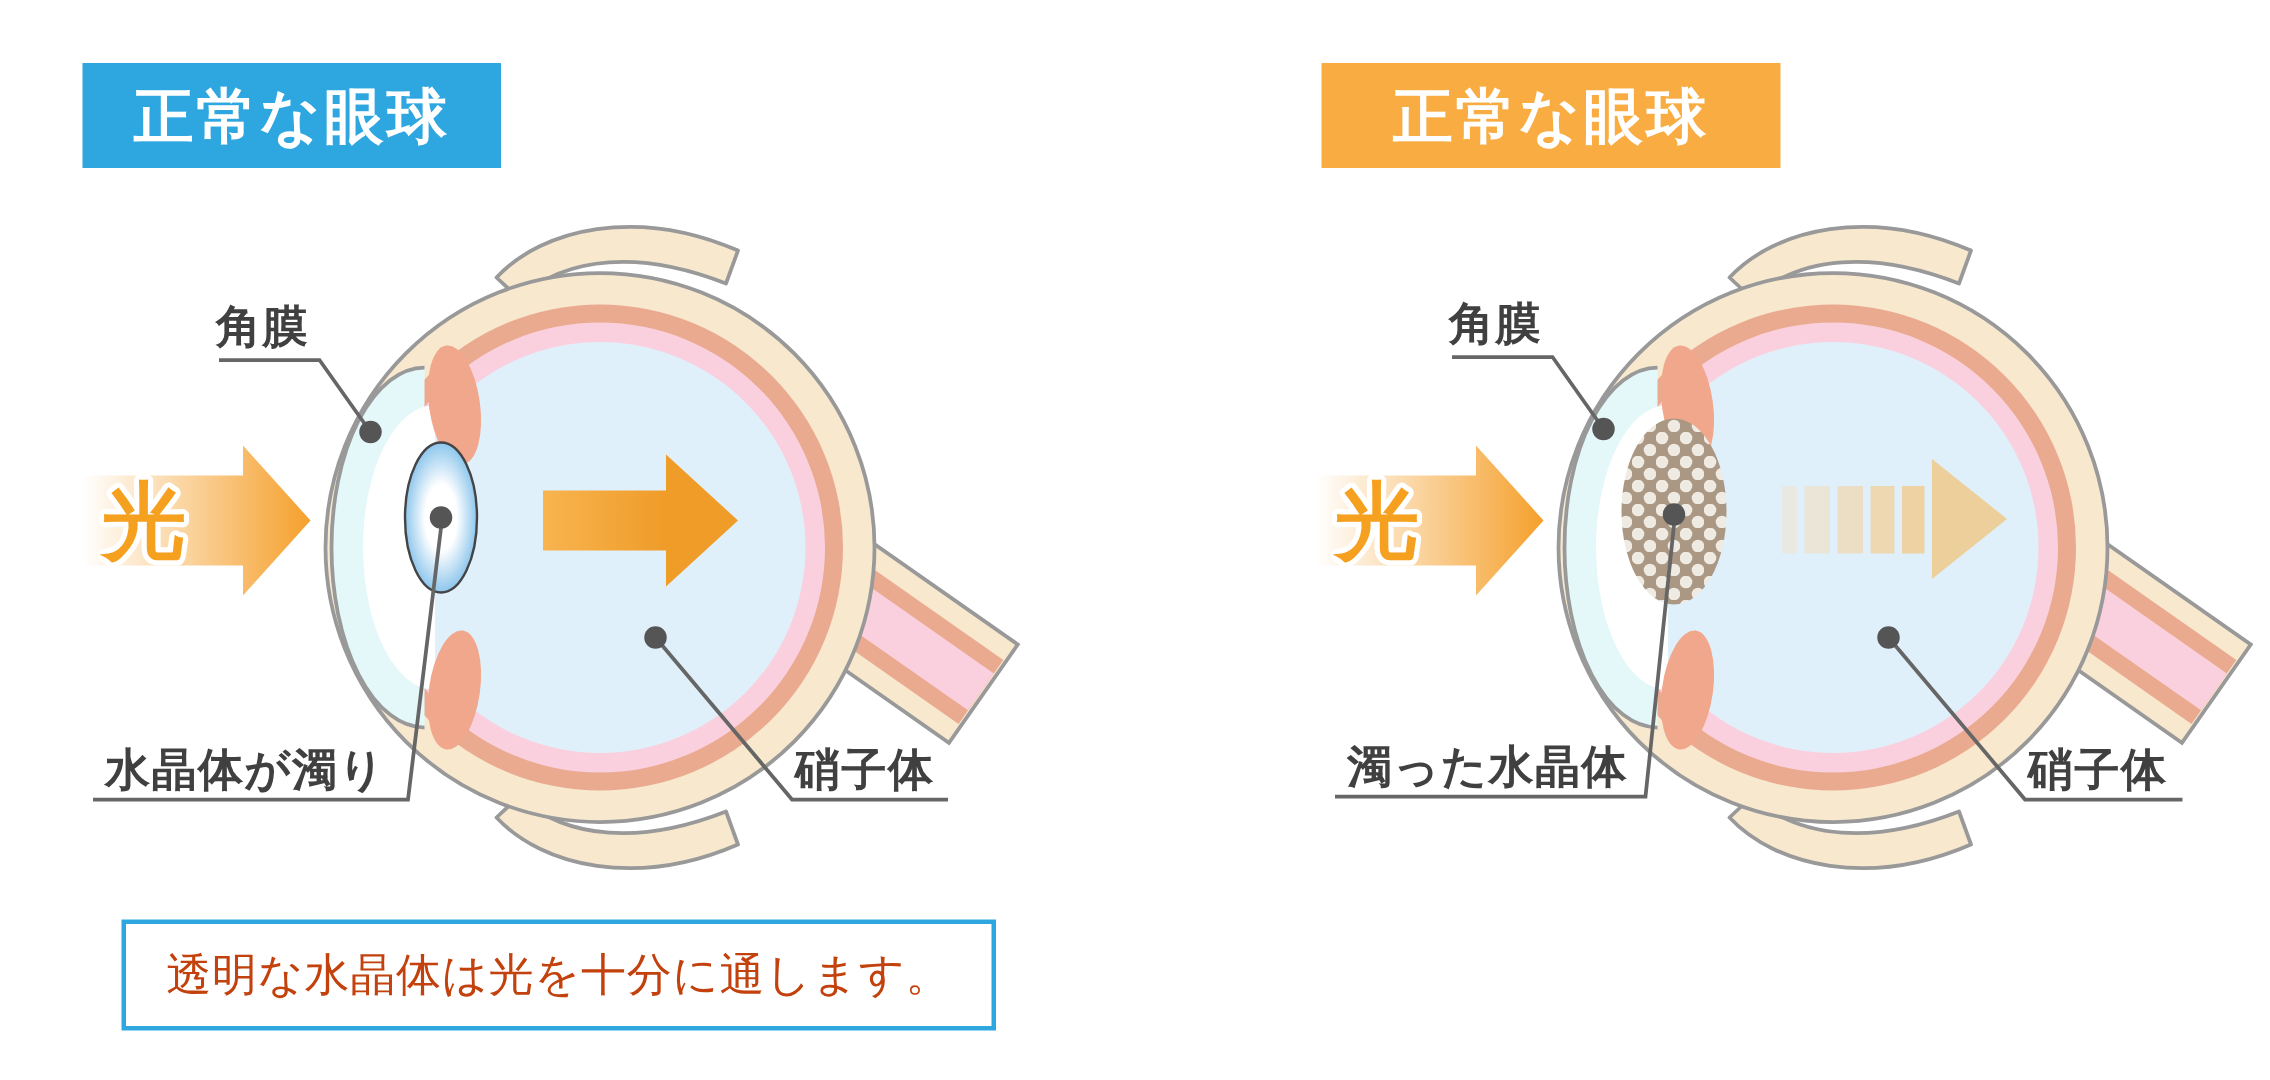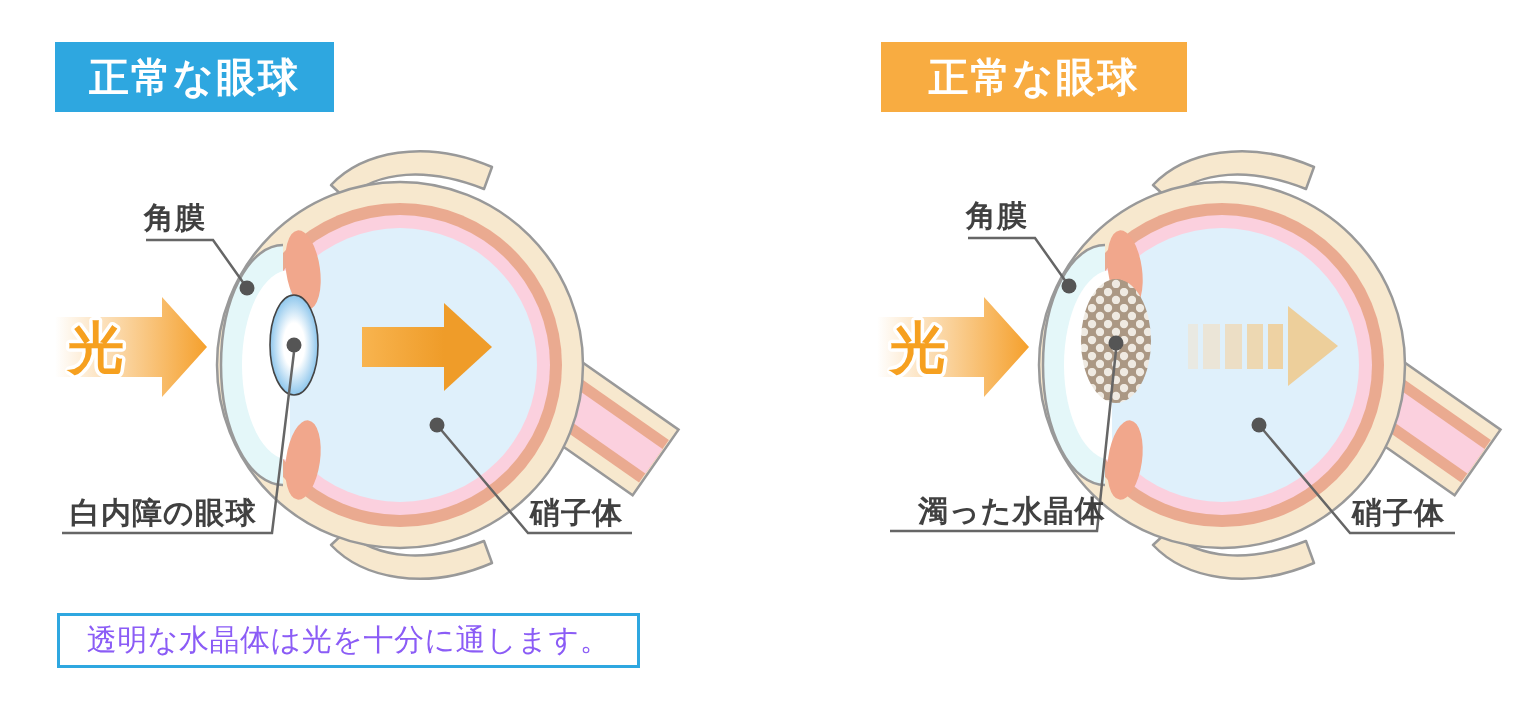--- a/index.html
+++ b/index.html
@@ -11,23 +11,23 @@
   .panel-header{
     position:absolute;top:42px;height:70px;display:flex;align-items:center;justify-content:center;
     color:#ffffff;font-size:40px;font-weight:800;letter-spacing:2px;white-space:nowrap;
   }
   #header-normal{left:55px;width:279px;background:var(--accent_normal,#2EA7E0);}
   #header-cataract{left:881px;width:306px;background:var(--accent_cataract,#F8AC41);}
   .anat-label{
     position:absolute;color:#404040;font-size:30px;font-weight:800;letter-spacing:1px;white-space:nowrap;
   }
   .caption-box{
-    position:absolute;top:613px;height:55px;background:#ffffff;box-sizing:border-box;
+    position:absolute;top:613px;height:74px;background:#ffffff;box-sizing:border-box;
     display:flex;align-items:center;justify-content:center;
-    color:#8b5cf6;font-size:30px;font-weight:500;letter-spacing:0.5px;white-space:nowrap;
+    color:#c2410c;font-size:30px;font-weight:500;letter-spacing:0.5px;white-space:nowrap;margin-left:24px;
   }
   #caption-normal{left:57px;width:583px;border:3px solid var(--accent_normal,#2EA7E0);}
   #caption-cataract{left:878px;width:582px;border:3px solid var(--accent_cataract,#F8AC41);}
   .light-text{
     font-family:"Liberation Sans","DejaVu Sans",sans-serif;
     font-size:56px;font-weight:800;
     fill:#F6A01F;stroke:#ffffff;stroke-width:7px;paint-order:stroke;stroke-linejoin:round;
   }
 </style>
 </head>
@@ -136,22 +136,22 @@
         <circle cx="1116" cy="343" r="7.5"></circle>
         <circle cx="1259" cy="425" r="7.5"></circle>
       </g>
     </g>
   </svg>
 
   <div class="panel-header" id="header-normal">正常な眼球</div>
   <div class="panel-header" id="header-cataract">正常な眼球</div>
 
   <div class="anat-label" style="left:144px;top:198px;">角膜</div>
-  <div class="anat-label" style="left:70px;top:493px;">白内障の眼球</div>
+  <div class="anat-label" style="left:70px;top:493px;">水晶体が濁り</div>
   <div class="anat-label" style="left:530px;top:493px;">硝子体</div>
 
   <div class="anat-label" style="left:966px;top:196px;">角膜</div>
-  <div class="anat-label" style="left:918px;top:491px;">濁った水晶体</div>
+  <div class="anat-label" style="left:898px;top:491px;">濁った水晶体</div>
   <div class="anat-label" style="left:1352px;top:493px;">硝子体</div>
 
   <div class="caption-box" id="caption-normal">透明な水晶体は光を十分に通します。</div>
 
 </div>
 
 </body></html>

